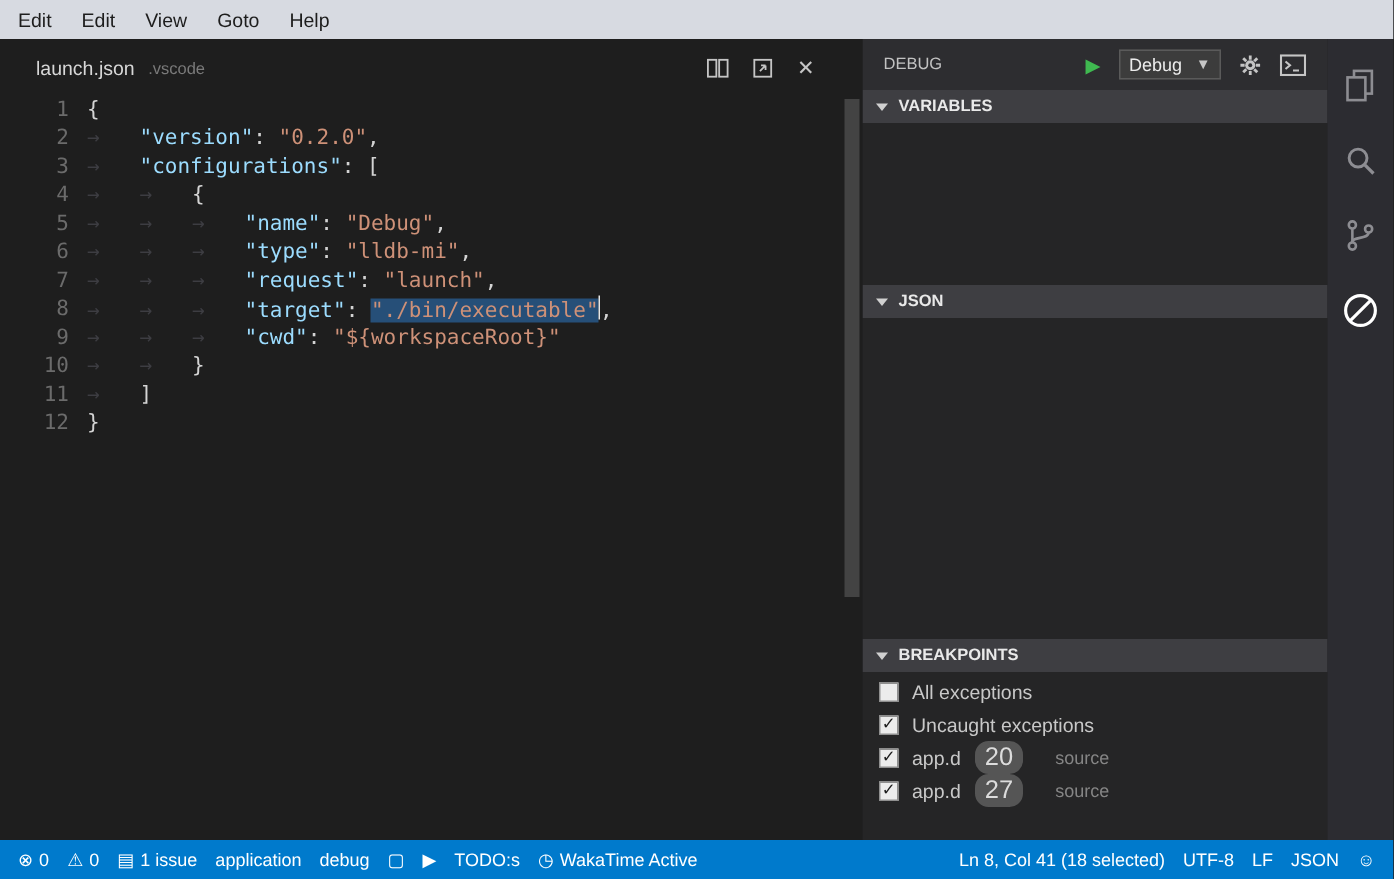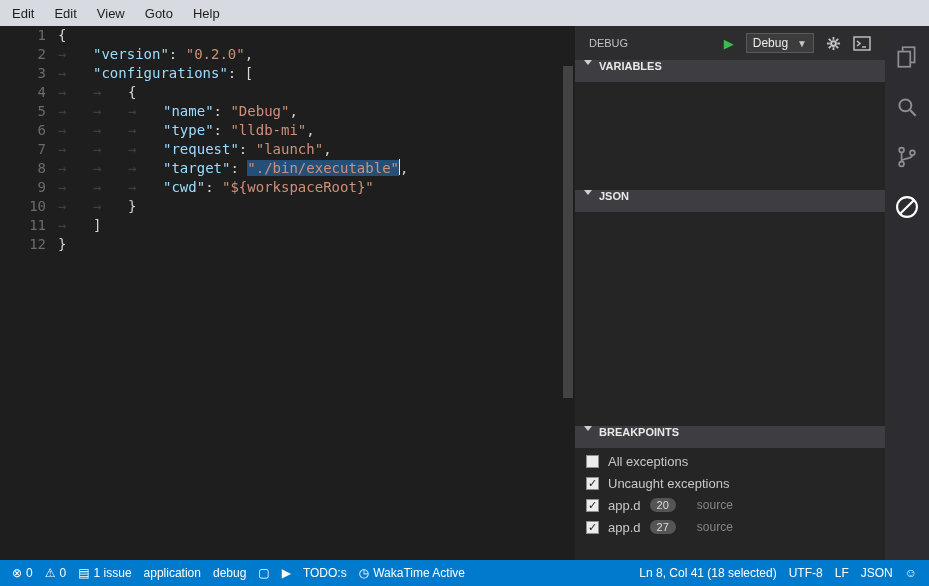--- a/index.html
+++ b/index.html
@@ -50,35 +50,35 @@
   .sidebar{width:310px;flex:none;background:#252526;display:flex;flex-direction:column;min-height:0;}
   .sidebar-header{height:34px;flex:none;background:#2d2d30;display:flex;align-items:center;padding:0 14px 0 14px;}
   .sidebar-title{font-size:11px;color:#c2c2c2;}
   .debug-controls{margin-left:auto;display:flex;align-items:center;gap:12px;}
   .play-btn{color:var(--c-green);font-size:13px;cursor:pointer;line-height:13px;}
   .config-select{background:#3c3c3c;border:1px solid #5a5a5a;color:#ececec;font-size:12px;
     height:20px;display:flex;align-items:center;gap:9px;padding:0 6px;cursor:pointer;}
   .config-select .caret{color:#c5c5c5;font-size:10px;}
   .icon-btn{display:flex;align-items:center;cursor:pointer;}
 
-  .section-header{height:22px;flex:none;background:#3e3e42;display:flex;align-items:flex-start;
+  .section-header{height:22px;flex:none;background:#3e3e42;display:flex;align-items:center;
     padding:0 9px;font-size:11px;font-weight:bold;color:#e9e9e9;cursor:pointer;}
   .twisty{width:0;height:0;border-left:4px solid transparent;border-right:4px solid transparent;
     border-top:5px solid #d0d0d0;margin-right:7px;}
   .sec-body{background:#252526;flex:none;}
   .sec-body.vars{height:108px;}
   .sec-body.watch{height:28px;}
   .sec-body.callstack{flex:1;}
   .sec-body.bps{height:112px;padding-top:2px;}
 
   .bp-row{height:22px;display:flex;align-items:center;padding:0 11px;font-size:13px;color:#c8c8c8;}
   .bp-check{width:13px;height:13px;flex:none;background:#ececec;border:1px solid #8f8f8f;
     margin-right:9px;font-size:11px;line-height:11px;text-align:center;color:#1b1b1b;cursor:pointer;}
   .bp-label{white-space:nowrap;}
-  .bp-badge{background:#555;color:#dcdcdc;border-radius:9px;font-size:11px;padding:1px 7px;margin-left:9px;}
+  .bp-badge{background:#555;color:#dcdcdc;border-radius:9px;font-size:17px;padding:1px 7px;margin-left:9px;}
   .bp-detail{color:#858585;margin-left:21px;font-size:12px;}
 
   
   .activitybar{width:44px;flex:none;background:#2c2c31;display:flex;flex-direction:column;
     align-items:center;padding-top:6px;}
   .act-item{width:44px;height:50px;display:flex;align-items:center;justify-content:center;cursor:pointer;}
 
   
   .statusbar{height:26px;flex:none;background:var(--c-statusbar);color:#fff;display:flex;
     align-items:center;font-size:12px;padding:0 6px;}
@@ -96,20 +96,39 @@
       <div class="menu-item">Edit</div>
       <div class="menu-item">Edit</div>
       <div class="menu-item">View</div>
       <div class="menu-item">Goto</div>
       <div class="menu-item">Help</div>
     </div>
 
   <div class="main">
 
     <div class="editor">
+      <div class="editor-header">
+        <span class="file-name">launch.json</span>
+        <span class="file-path">.vscode</span>
+        <div class="editor-actions">
+          <span class="act-btn">
+            <svg width="15" height="15" viewBox="0 0 16 16" fill="none" stroke="#c5c5c5" stroke-width="1.3">
+                <rect x="1" y="2" width="6" height="12"></rect>
+                <rect x="9" y="2" width="6" height="12"></rect>
+              </svg>
+          </span>
+          <span class="act-btn">
+            <svg width="15" height="15" viewBox="0 0 16 16" fill="none" stroke="#c5c5c5" stroke-width="1.3">
+                <rect x="2" y="2" width="12" height="12"></rect>
+                <path d="M6 10 L10 6 M10 6 h-3.2 M10 6 v3.2"></path>
+              </svg>
+          </span>
+          <span class="act-btn close">✕</span>
+        </div>
+      </div>
       <div class="code-area">
           <div class="code-line">
             <span class="line-num">1</span>
             <span class="line-content"><span class="tok-punct">{</span></span>
           </div>
           <div class="code-line">
             <span class="line-num">2</span>
             <span class="line-content"><span class="tok-tab">→</span><span class="tok-key">"version"</span><span class="tok-punct">: </span><span class="tok-str">"0.2.0"</span><span class="tok-punct">,</span></span>
           </div>
           <div class="code-line">

